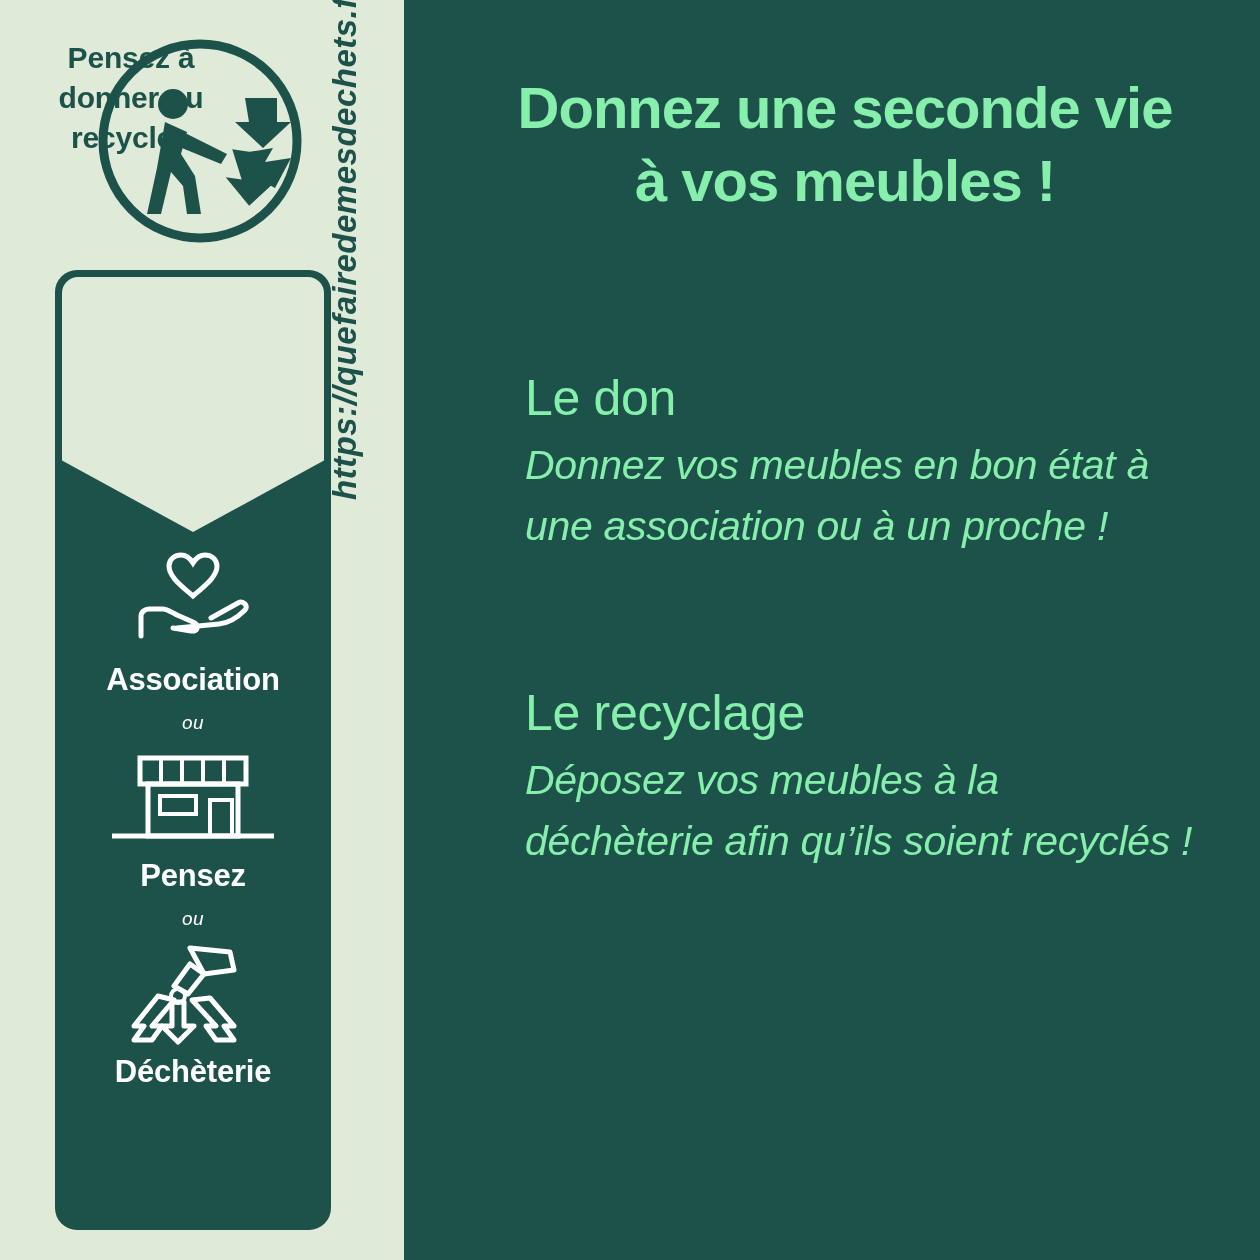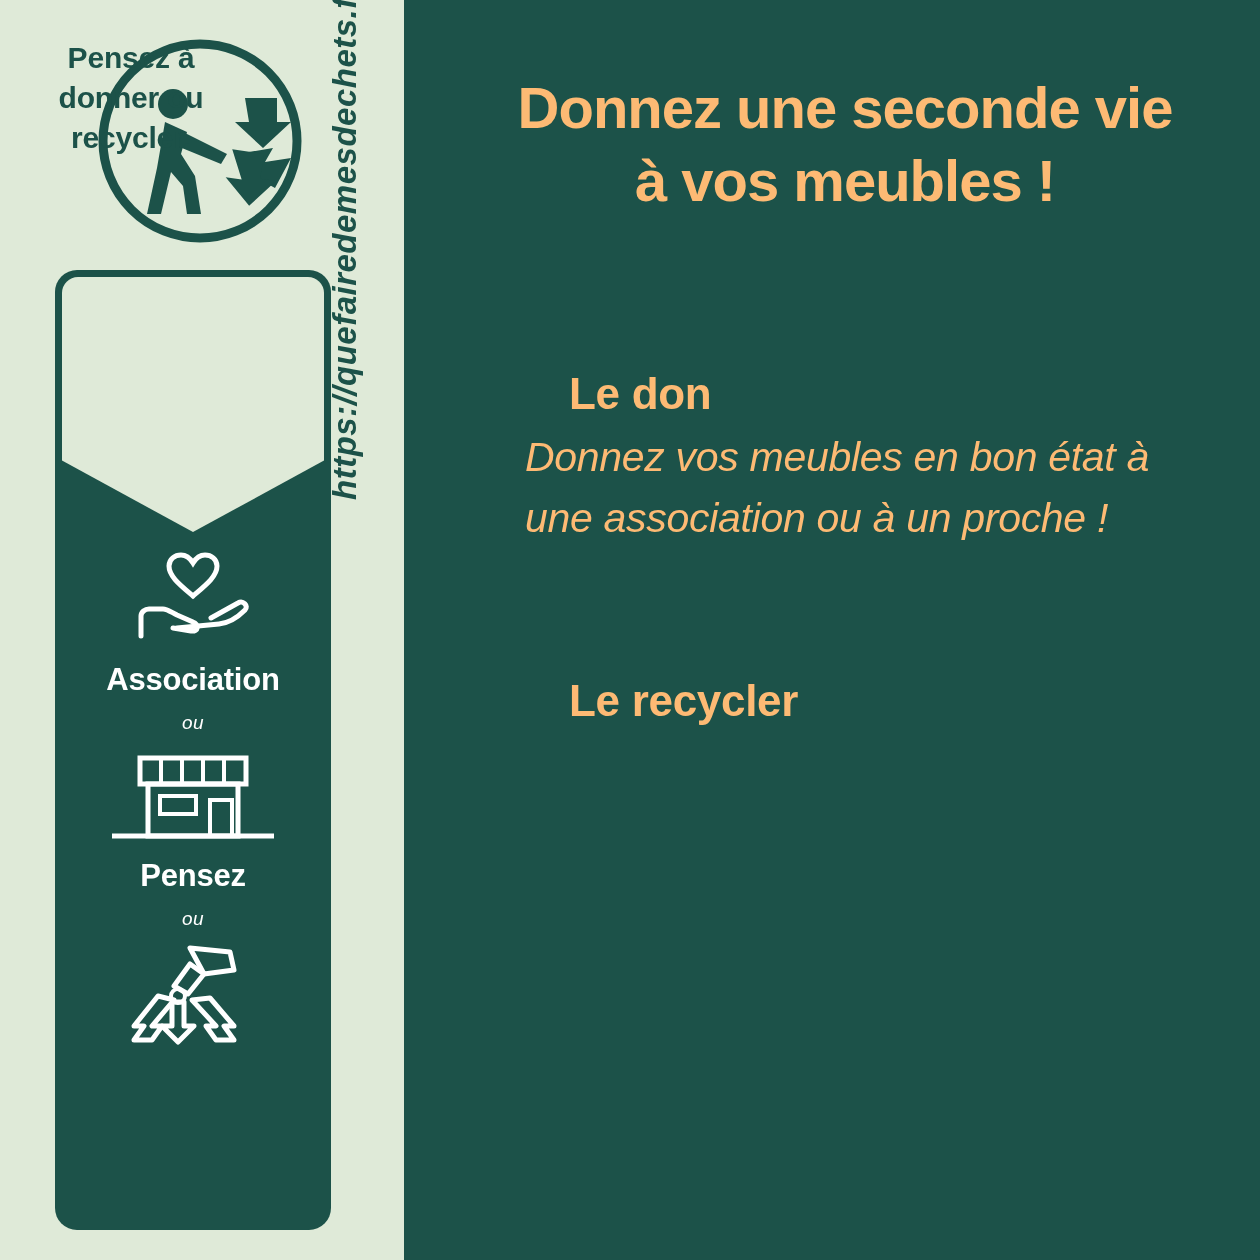--- a/index.html
+++ b/index.html
@@ -119,42 +119,41 @@
     height: 1260px;
     background: #1c5249;
   }
   
   .right-panel {
     position: relative;
     width: 830px;
     height: 1260px;
     background: #1c5249;
     flex: 0 0 830px;
-    color: #fdba74;
+    color: #86efac;
     box-sizing: border-box;
     padding: 0 62px;
   }
   .headline {
     margin-top: 72px;
     text-align: center;
     font-size: 58px;
     font-weight: bold;
     line-height: 1.25;
     letter-spacing: -1px;
   }
   .section {
     margin-left: 33px;
   }
   .section.first { margin-top: 152px; }
   .section.second { margin-top: 128px; }
   .sec-title {
-    font-size: 44px;
-    font-weight: bold;
+    font-size: 50px;
+    font-weight: normal;
     letter-spacing: -0.3px;
-    margin-left: 44px;
   }
   .sec-body {
     margin-top: 8px;
     font-size: 41px;
     font-style: italic;
     line-height: 1.48;
     max-width: 700px;
     letter-spacing: -0.3px;
   }
 </style>
@@ -223,36 +222,38 @@
         <div class="step-icon">
           <svg width="150" height="108" viewBox="0 0 150 108" aria-hidden="true">
             <path d="M72 8 L112 12 L116 30 L86 34 Z" fill="none" stroke="#ffffff" stroke-width="5" stroke-linejoin="round"></path>
             <path d="M86 34 L70 54 L56 46 L72 24 Z" fill="none" stroke="#ffffff" stroke-width="5" stroke-linejoin="round"></path>
             <circle cx="60" cy="56" r="7" fill="none" stroke="#ffffff" stroke-width="4"></circle>
             <path d="M56 60 L34 86 L44 86 L34 100 L16 100 L26 86 L16 86 L40 56 Z" fill="none" stroke="#ffffff" stroke-width="5" stroke-linejoin="round"></path>
             <path d="M66 62 L66 86 L76 86 L60 102 L44 86 L54 86 L54 62 Z" fill="none" stroke="#ffffff" stroke-width="5" stroke-linejoin="round"></path>
             <path d="M74 60 L98 86 L88 86 L98 100 L116 100 L106 86 L116 86 L92 58 Z" fill="none" stroke="#ffffff" stroke-width="5" stroke-linejoin="round"></path>
           </svg>
         </div>
+        <div class="step-label">Déchèterie</div>
       </div>
 
     </div>
 
     <div class="url-vertical">https://quefairedemesdechets.fr</div>
 
     <div class="divider"></div>
   </div>
 
   <div class="right-panel">
     <div class="headline" style="white-space: pre-line;">Donnez une seconde vie
 à vos meubles !</div>
 
     <div class="section first">
       <div class="sec-title">Le don</div>
       <div class="sec-body">Donnez vos meubles en bon état à une association ou à un proche !</div>
     </div>
 
     <div class="section second">
-      <div class="sec-title">Le recycler</div>
+      <div class="sec-title">Le recyclage</div>
+      <div class="sec-body">Déposez vos meubles à la déchèterie afin qu’ils soient recyclés !</div>
     </div>
   </div>
 
 </div>
 
 </body></html>

